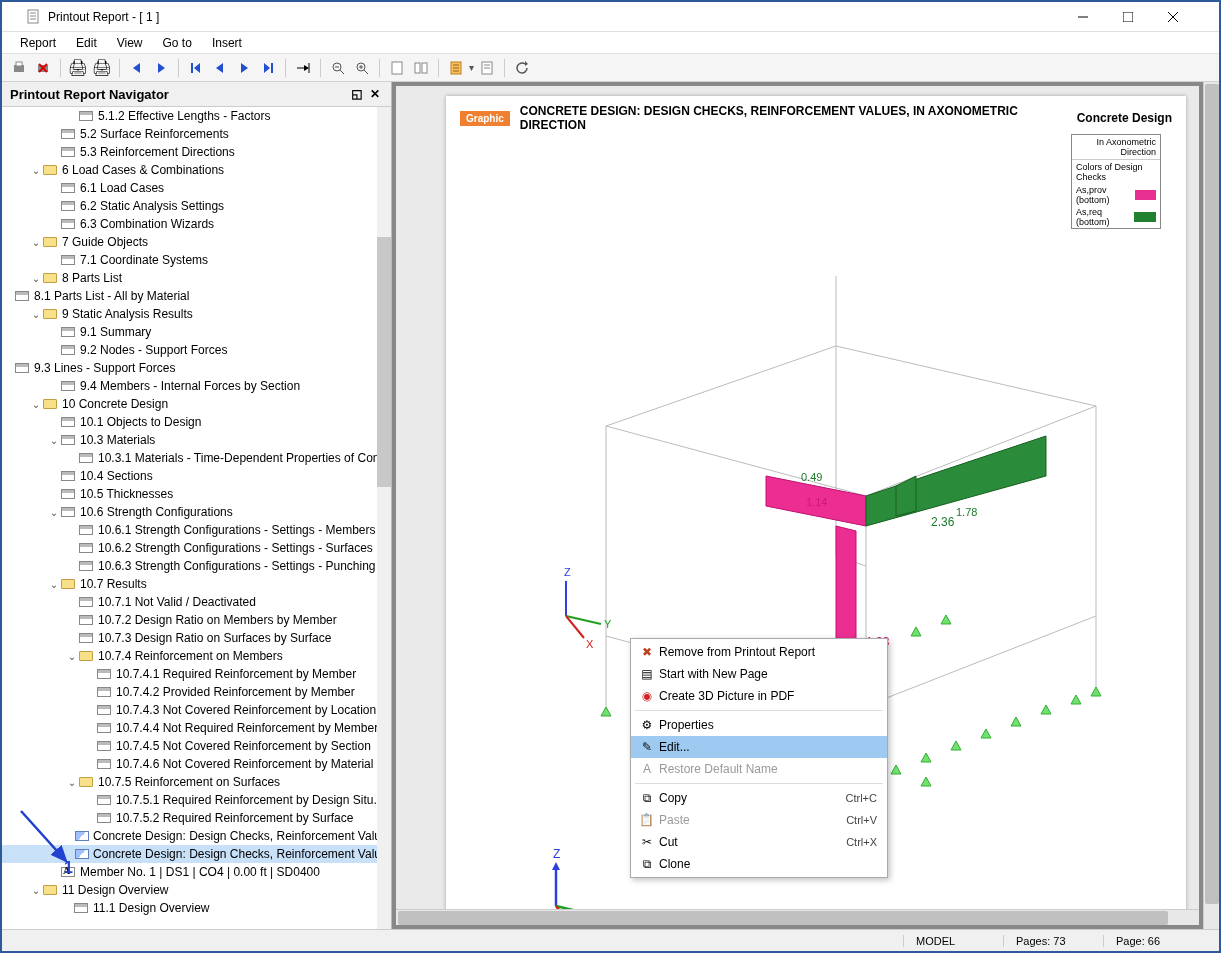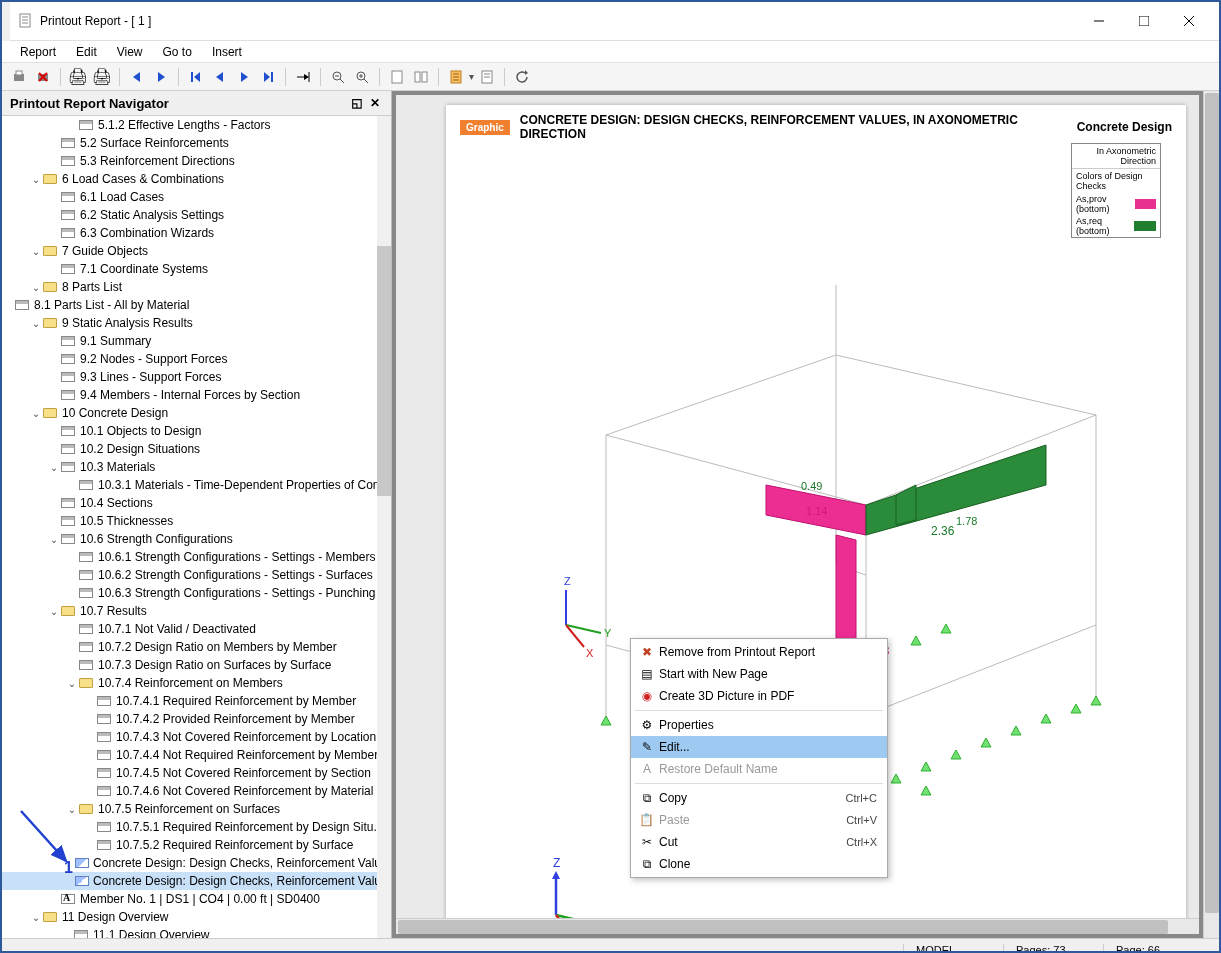--- a/index.html
+++ b/index.html
@@ -1,18 +1,18 @@
 <!DOCTYPE html>
 <html><head>
 <meta charset="utf-8">
 <style>
 * { box-sizing: border-box; margin: 0; padding: 0; font-family: "Segoe UI", Tahoma, sans-serif; }
 body { width: 1221px; height: 953px; background: #f0f0f0; overflow: hidden; border: 2px solid #2e5a9c; position: relative; }
 
-.titlebar { height: 39px; background: #fff; display: flex; align-items: center; padding: 0 8px; border-bottom: 1px solid #e0e0e0; margin-left: 8px; }
+.titlebar { height: 30px; background: #fff; display: flex; align-items: center; padding: 0 24px; border-bottom: 1px solid #e0e0e0; }
 .titlebar .doc-icon { width: 16px; height: 16px; margin-right: 6px; }
 .titlebar .title { font-size: 12px; flex: 1; }
 .titlebar .winbtns { display: flex; gap: 0; }
 .titlebar .winbtn { width: 45px; height: 28px; display: flex; align-items: center; justify-content: center; cursor: pointer; }
 
 .menubar { height: 22px; background: #fff; display: flex; align-items: center; padding: 0 8px; border-bottom: 1px solid #e0e0e0; font-size: 12px; }
 .menubar span { padding: 2px 10px; cursor: pointer; }
 
 .toolbar { height: 28px; background: #f5f5f5; display: flex; align-items: center; padding: 0 6px; border-bottom: 1px solid #d0d0d0; gap: 2px; }
 .toolbar .tbtn { width: 22px; height: 22px; display: flex; align-items: center; justify-content: center; cursor: pointer; border-radius: 2px; }
@@ -331,21 +331,21 @@
             </span>
             <span>9.1 Summary</span>
           </div>
           <div class="tnode" style="padding-left: 46px;">
             <span class="chevron empty">›</span>
             <span class="ticon">
               <span class="table-ic"></span>
             </span>
             <span>9.2 Nodes - Support Forces</span>
           </div>
-          <div class="tnode" style="padding-left: 46px;">
+          <div class="tnode" style="">
             <span class="chevron empty">›</span>
             <span class="ticon">
               <span class="table-ic"></span>
             </span>
             <span>9.3 Lines - Support Forces</span>
           </div>
           <div class="tnode" style="padding-left: 46px;">
             <span class="chevron empty">›</span>
             <span class="ticon">
               <span class="table-ic"></span>
@@ -358,27 +358,20 @@
               <span class="folder-ic"></span>
             </span>
             <span>10 Concrete Design</span>
           </div>
           <div class="tnode" style="padding-left: 46px;">
             <span class="chevron empty">›</span>
             <span class="ticon">
               <span class="table-ic"></span>
             </span>
             <span>10.1 Objects to Design</span>
-          </div>
-          <div class="tnode" style="padding-left: 46px;">
-            <span class="chevron empty">›</span>
-            <span class="ticon">
-              <span class="table-ic"></span>
-            </span>
-            <span>10.2 Design Situations</span>
           </div>
           <div class="tnode" style="padding-left: 46px;">
             <span class="chevron">⌄</span>
             <span class="ticon">
               <span class="table-ic"></span>
             </span>
             <span>10.3 Materials</span>
           </div>
           <div class="tnode" style="padding-left: 64px;">
             <span class="chevron empty">›</span>

